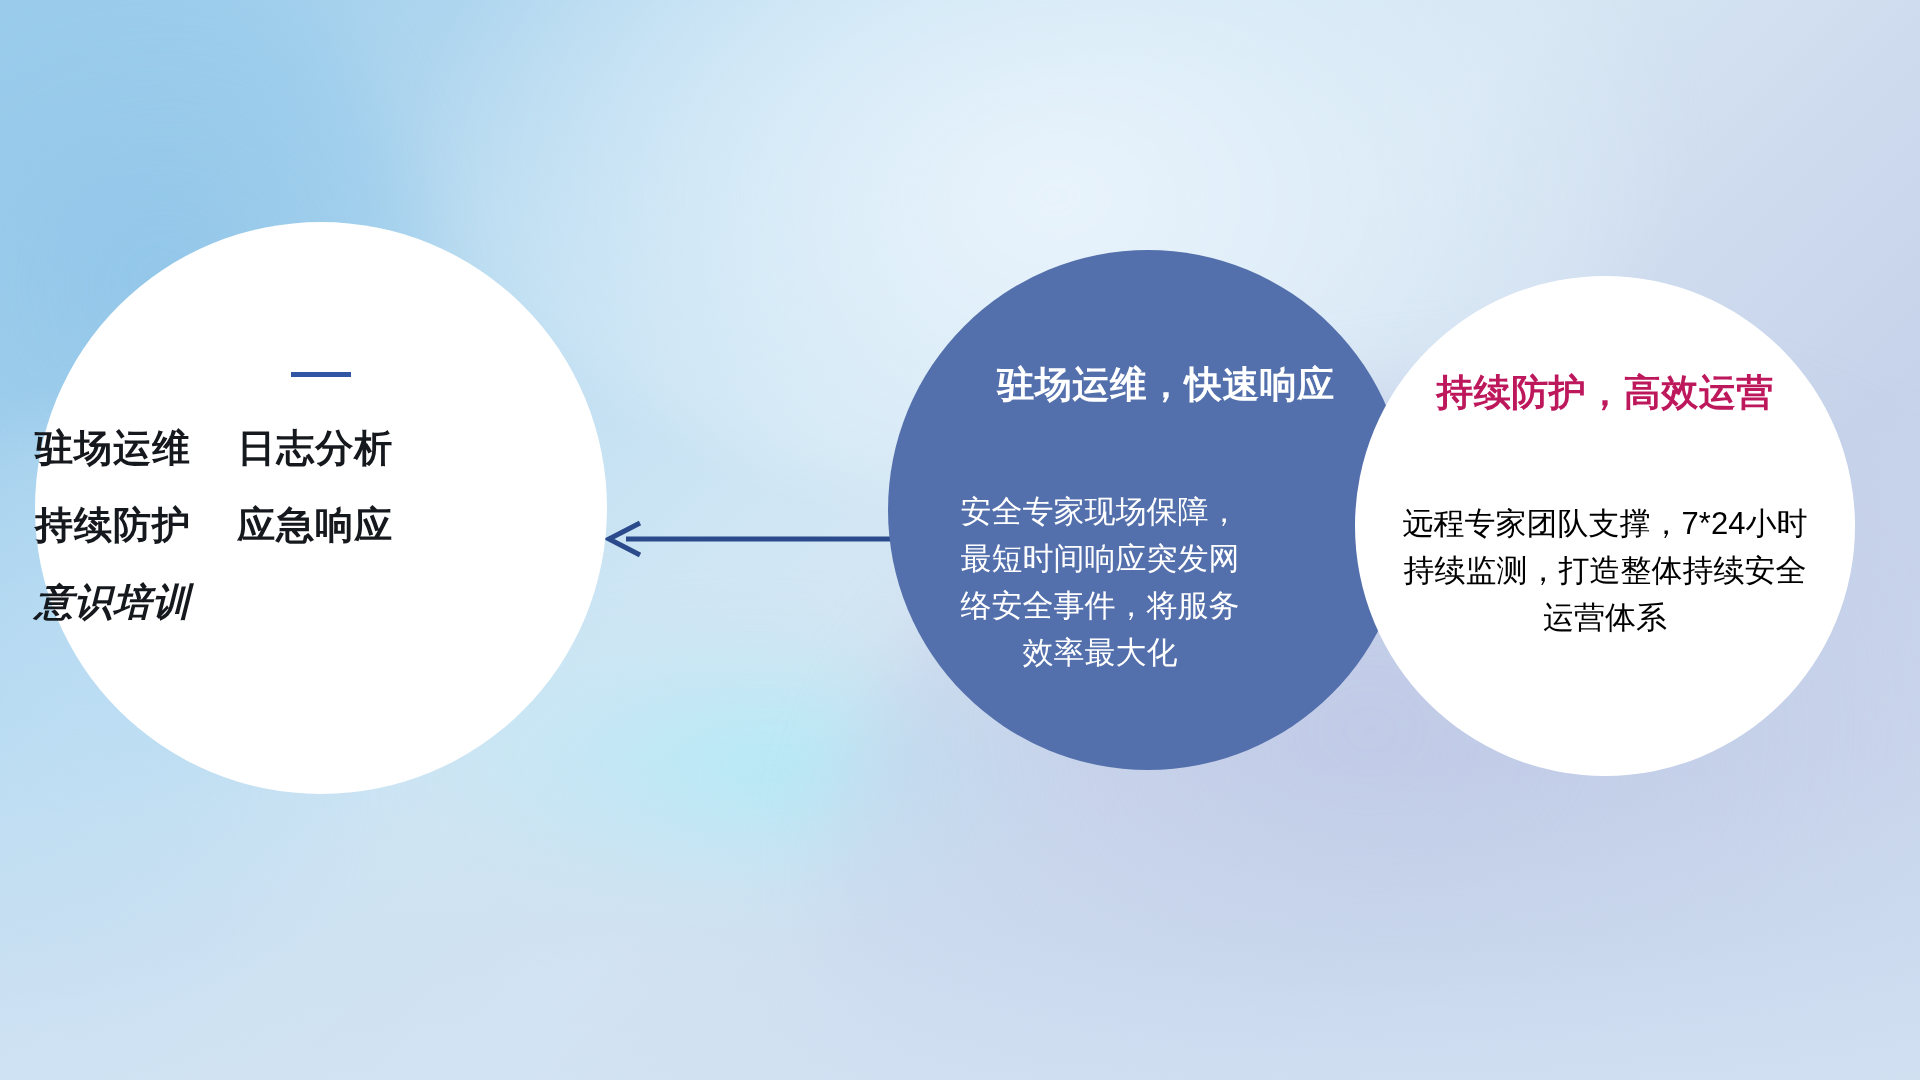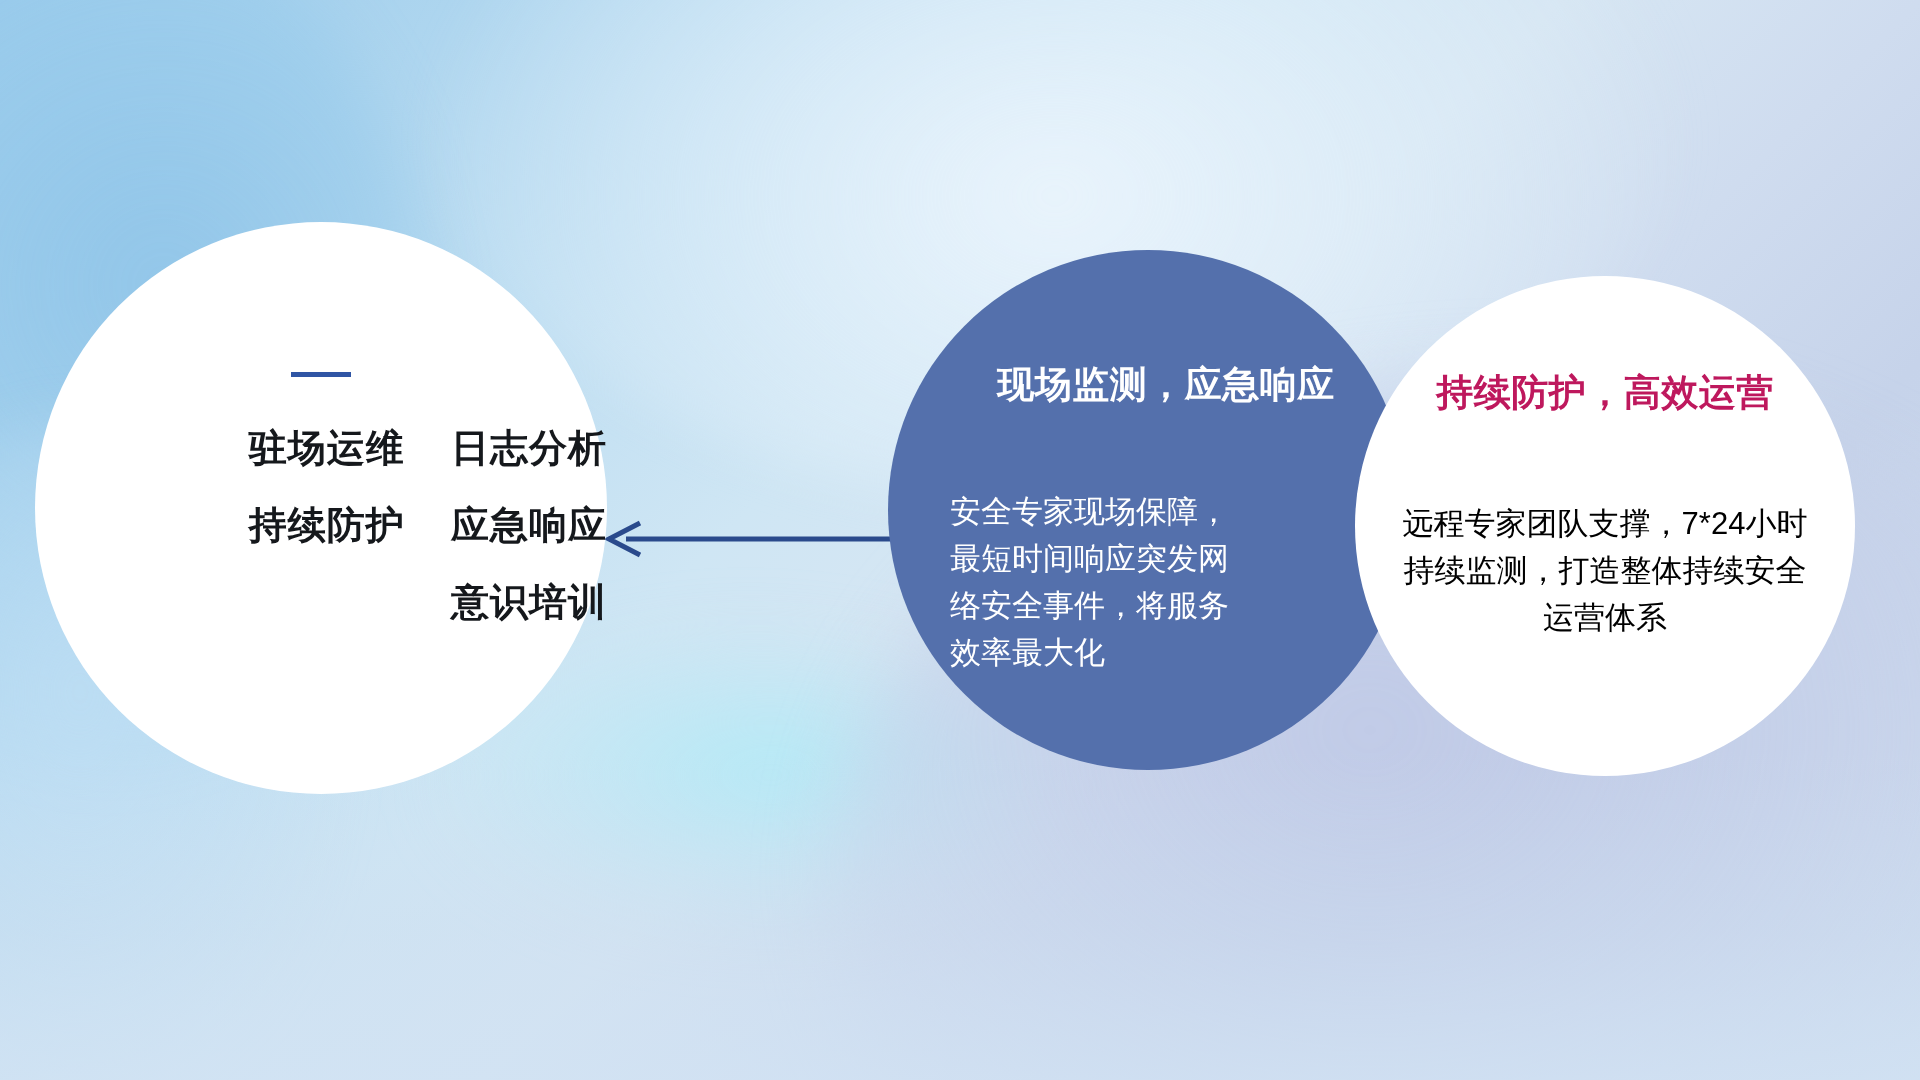--- a/index.html
+++ b/index.html
@@ -141,38 +141,38 @@
     height: 500px;
     z-index: 5;
   }
 
   
   #services-inner {
     position: absolute;
     left: 0;
     top: 150px;
     width: 100%;
-    text-align: right;
+    text-align: left;
   }
   #services-divider {
     width: 60px;
     height: 5px;
     background: #2f55a4;
     margin: 0 auto 52px auto;
   }
   .service-row {
     font-size: 38px;
     font-weight: bold;
     color: #15181c;
     letter-spacing: 1px;
     line-height: 1.0;
     margin-bottom: 39px;
     white-space: pre;
   }
-  .service-row:last-child { margin-bottom: 0; }
+  .service-row:last-child { margin-bottom: 0; font-style: italic; }
 
   
   #onsite-inner {
     position: absolute;
     left: 0;
     top: 110px;
     width: 100%;
     text-align: center;
     padding: 0 24px;
     box-sizing: border-box;
@@ -185,21 +185,21 @@
     white-space: nowrap;
     margin-left: 36px;
   }
   #onsite-body {
     margin-top: 78px;
     margin-left: 38px;
     width: 300px;
     font-size: 31px;
     line-height: 1.52;
     color: #ffffff;
-    text-align: left;
+    text-align: center;
   }
 
   
   #continuous-inner {
     position: absolute;
     left: 0;
     top: 92px;
     width: 100%;
     text-align: center;
     padding: 0 22px;
@@ -253,21 +253,21 @@
     <div id="services-inner">
       <div id="services-divider"></div>
       <div class="service-row">驻场运维    日志分析</div>
       <div class="service-row">持续防护    应急响应</div>
       <div class="service-row">意识培训</div>
     </div>
   </div>
 
   <div id="circle-onsite" class="circle" style="background:#5470ac;">
     <div id="onsite-inner">
-      <div id="onsite-heading">现场监测，应急响应</div>
+      <div id="onsite-heading">驻场运维，快速响应</div>
       <div id="onsite-body">安全专家现场保障，最短时间响应突发网络安全事件，将服务效率最大化</div>
     </div>
   </div>
 
   <div id="circle-continuous" class="circle circle-white">
     <div id="continuous-inner">
       <div id="continuous-heading">持续防护，高效运营</div>
       <div id="continuous-body">远程专家团队支撑，7*24小时持续监测，打造整体持续安全运营体系</div>
     </div>
   </div>

